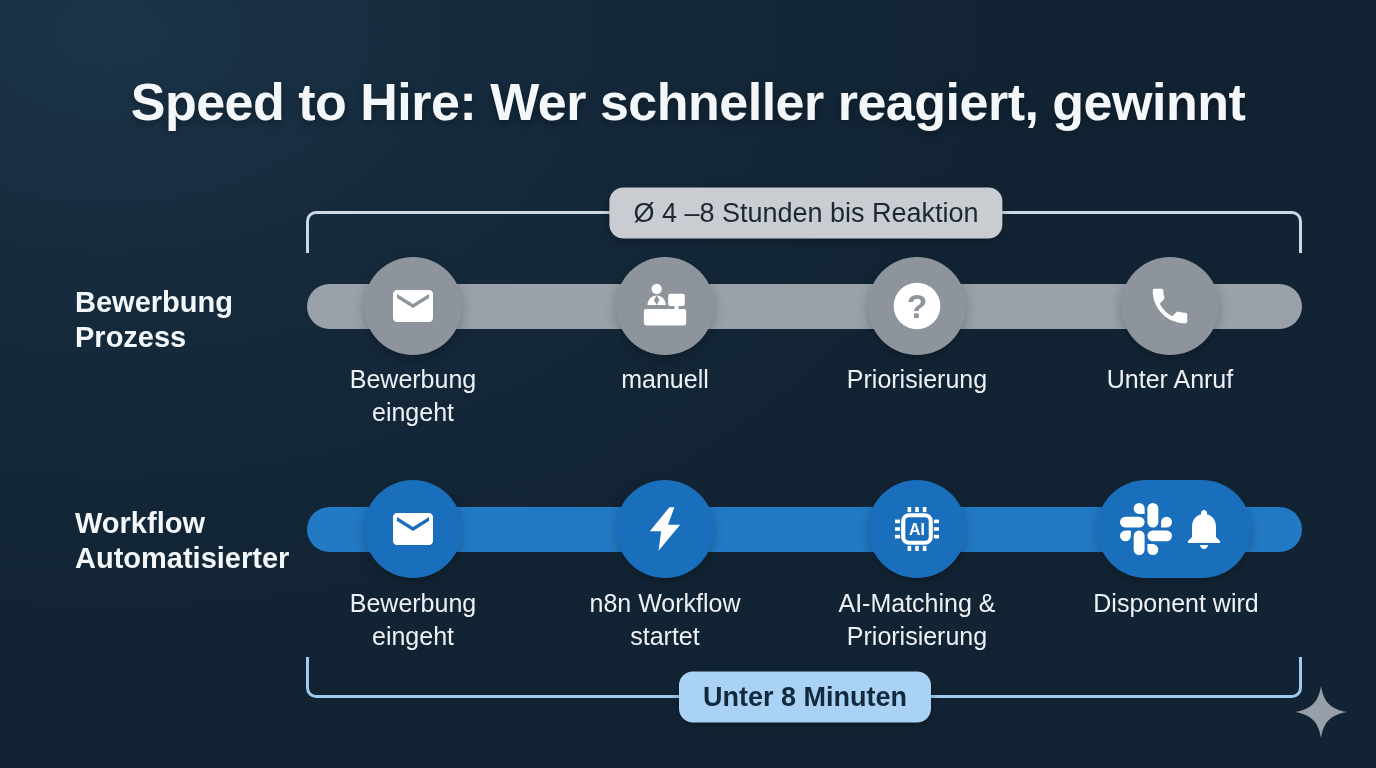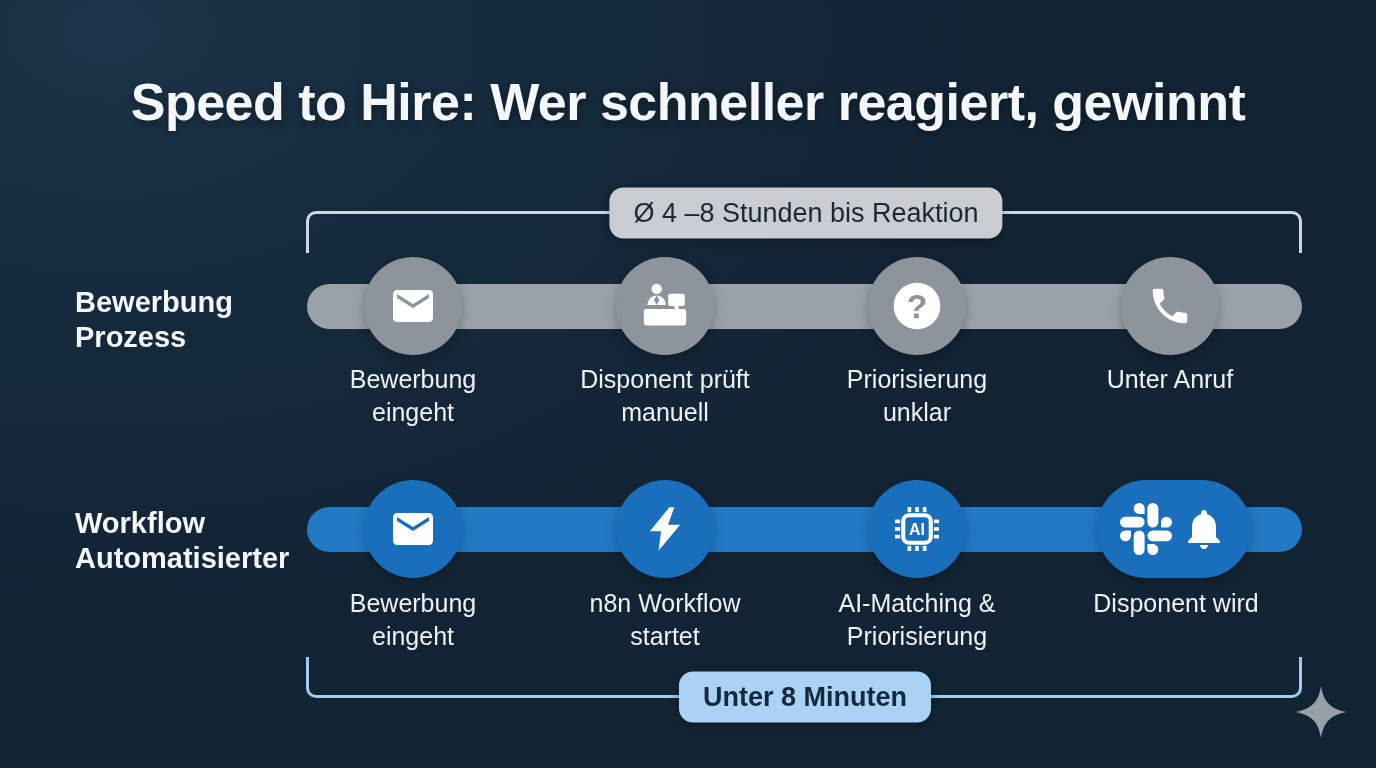--- a/index.html
+++ b/index.html
@@ -120,26 +120,24 @@
     <svg width="46" height="46" viewBox="0 0 24 24">
       <path fill="#ffffff" d="M6.62 10.79c1.44 2.83 3.76 5.14 6.59 6.59l2.2-2.2c.27-.27.67-.36 1.02-.24 1.12.37 2.33.57 3.57.57.55 0 1 .45 1 1V20c0 .55-.45 1-1 1-9.39 0-17-7.61-17-17 0-.55.45-1 1-1h3.5c.55 0 1 .45 1 1 0 1.25.2 2.45.57 3.57.11.35.03.74-.25 1.02l-2.2 2.2z"></path>
     </svg>
   </div>
 
   <div class="caption manual" style="left:258px">
     <span>Bewerbung</span>
     <span>eingeht</span>
   </div>
   <div class="caption manual" style="left:510px">
-    <span>Disponent prüft</span>
     <span>manuell</span>
   </div>
   <div class="caption manual" style="left:762px">
     <span>Priorisierung</span>
-    <span>unklar</span>
   </div>
   <div class="caption manual" style="left:1015px">
     <span>Unter Anruf</span>
     <span></span>
   </div>
 
   <div class="row-label auto">
     <span style="display:block">Workflow</span>
     <span style="display:block">Automatisierter</span>
   </div>

